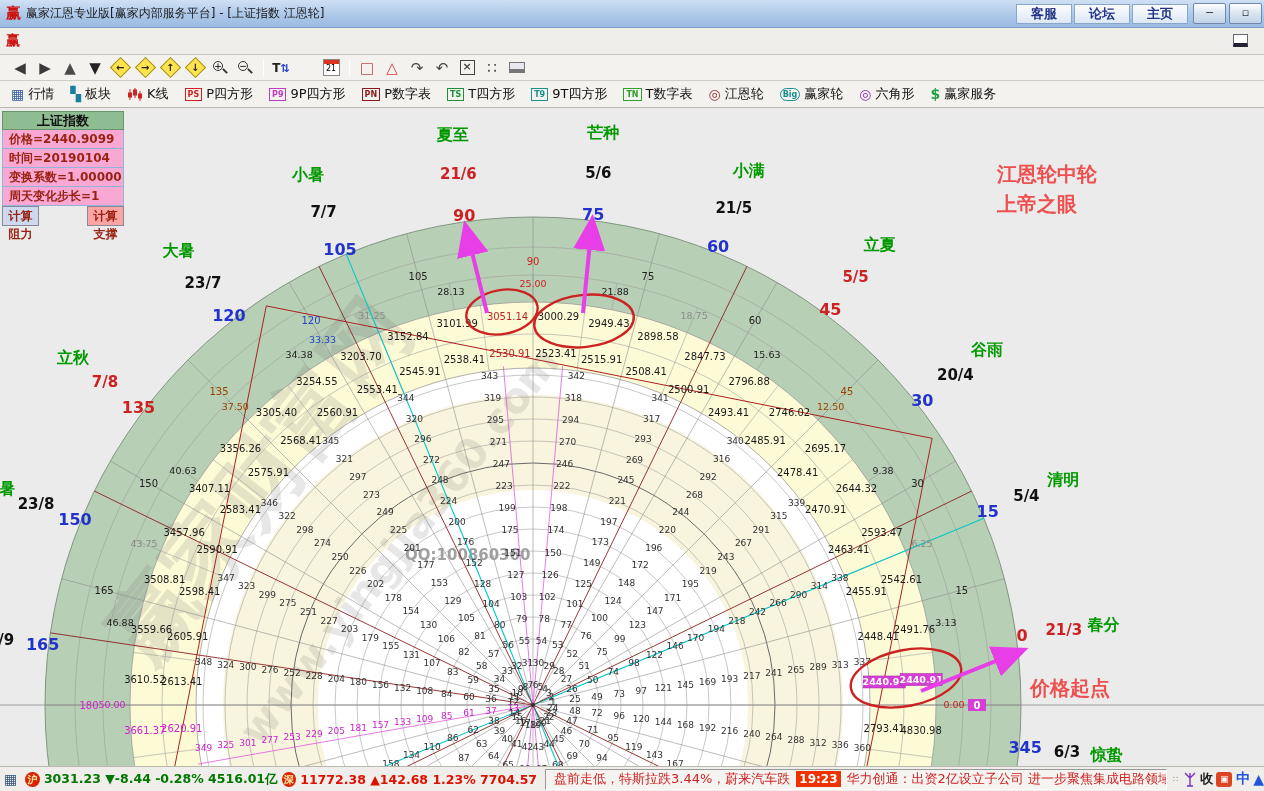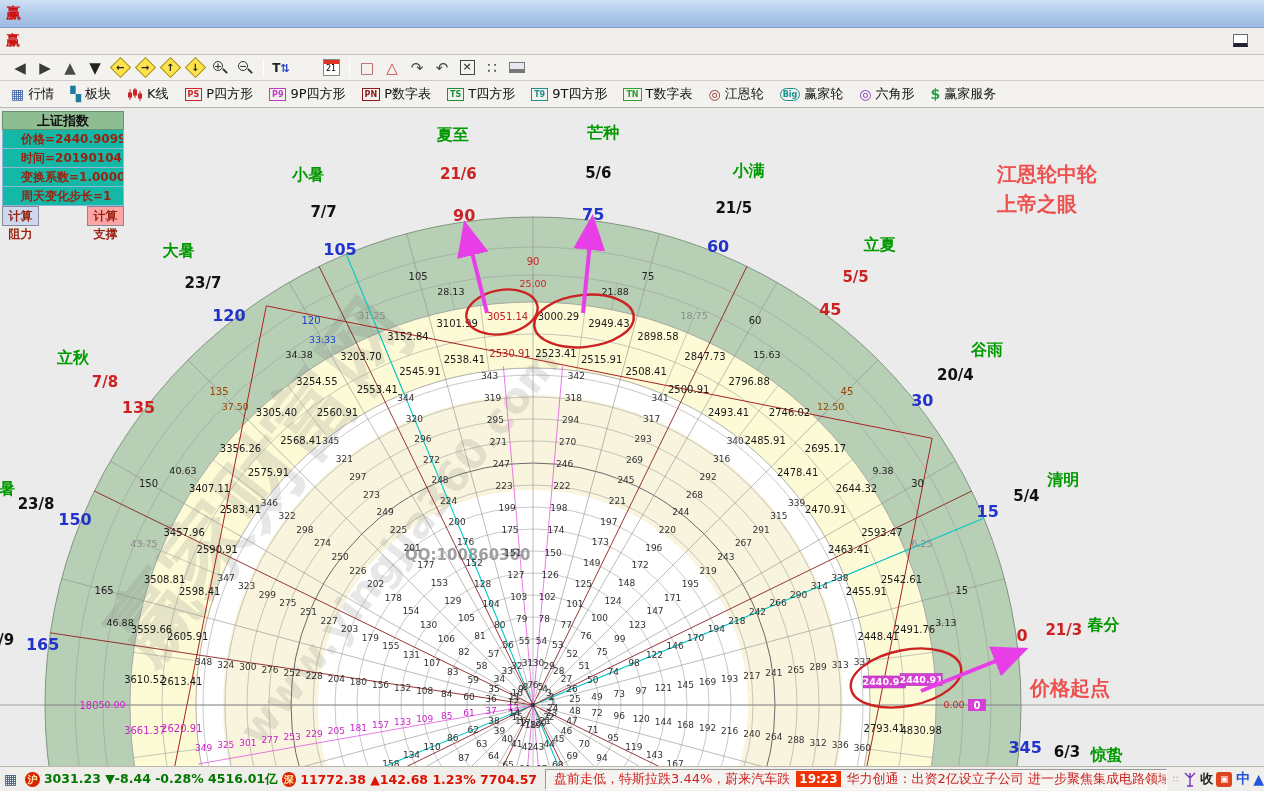--- a/index.html
+++ b/index.html
@@ -57,22 +57,22 @@
   .t2-label { color:#111; font-size:13px; }
 
   
   #chart-area { position:absolute; left:0; top:108px; width:1264px; height:658px; background:#ebebeb; overflow:hidden; }
   #wheel-svg { position:absolute; left:0; top:0; }
 
   
   #info-panel { position:absolute; left:2px; top:3px; width:122px; }
   #info-title { background:#8fbd92; border:1px solid #6a936d; color:#111; font-weight:bold;
     text-align:center; height:19px; line-height:18px; font-size:13px; }
-  .info-row { background:#14b8a6; border:1px solid #8fb6d8; border-top:none; color:#992211;
-    font-weight:bold; height:19px; line-height:18px; font-size:12px; padding-left:18px;
+  .info-row { background:#f9a8d4; border:1px solid #8fb6d8; border-top:none; color:#992211;
+    font-weight:bold; height:19px; line-height:18px; font-size:12px; padding-left:6px;
     white-space:nowrap; overflow:hidden; }
   #info-btns { display:flex;gap:48px; }
   .info-btn { width:55px; height:20px; border:1px solid #889; color:#992211; font-weight:bold;
     font-size:12px; text-align:center; line-height:18px; }
   .info-btn.b1 { background:#ccd9ee; }
   .info-btn.b2 { background:#fca5a5; }
 
   
   #statusbar { position:absolute; left:0; top:766px; width:1264px; height:25px; background:#f0eeea;
     border-top:1px solid #b9b6ae; display:flex; align-items:center; padding-left:4px; overflow:hidden; white-space:nowrap; }
@@ -93,20 +93,28 @@
   .sb-app2 { color:#2255dd; font-weight:bold; font-size:14px; margin-left:4px; }
   .sb-app3 { color:#2255dd; font-size:14px; margin-left:3px; }
 </style>
 </head>
 <body>
 
 <div id="app">
 
   <div id="titlebar">
     <span id="title-logo">赢</span>
+    <span id="title-text">赢家江恩专业版[赢家内部服务平台] - [上证指数 江恩轮]</span>
+    <div id="titlebar-right">
+        <div class="tb-link">客服</div>
+        <div class="tb-link">论坛</div>
+        <div class="tb-link">主页</div>
+        <div class="win-btn">─</div>
+        <div class="win-btn">▫</div>
+      </div>
   </div>
 
   <div id="menubar">
     <span id="menu-logo">赢</span>
     <span id="mdi-icon"></span>
   </div>
 
   <div id="toolbar1">
       <div class="t1-icon" style="color: rgb(58, 58, 58);">◀</div>
       <div class="t1-icon" style="color: rgb(58, 58, 58);">▶</div>

